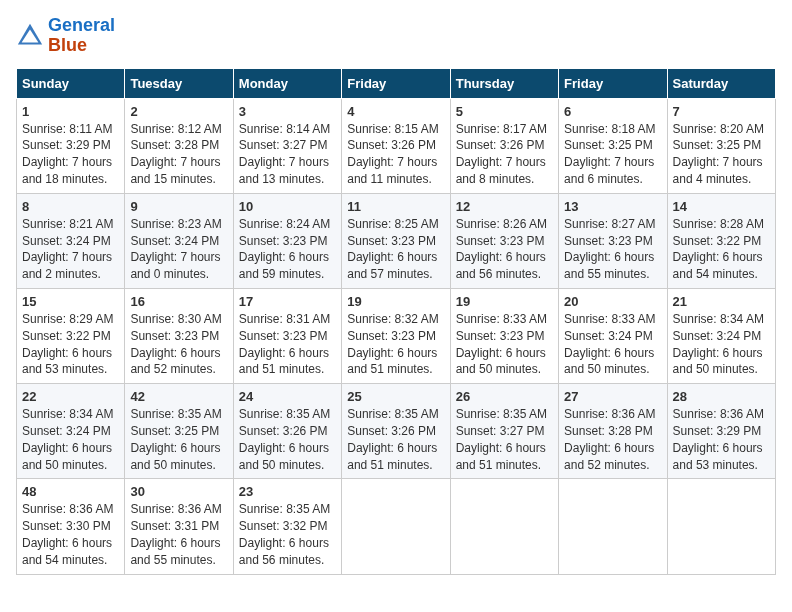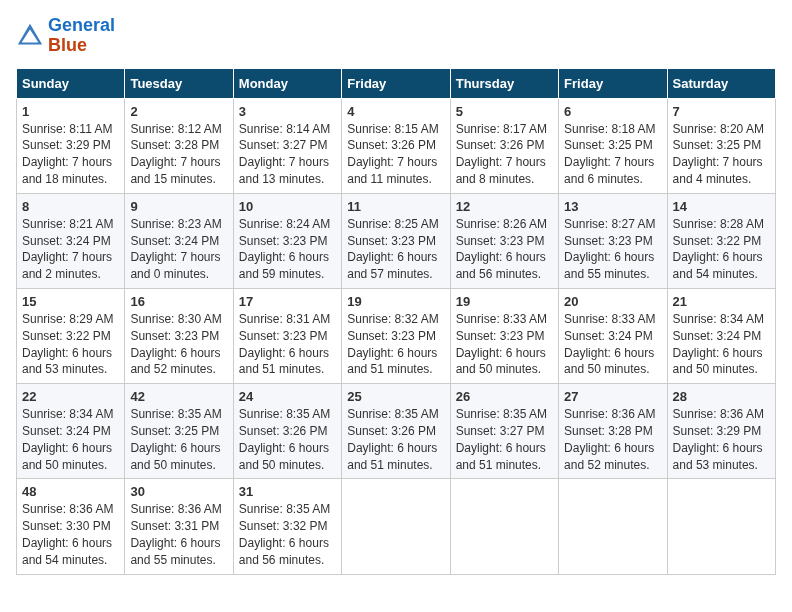--- a/index.html
+++ b/index.html
@@ -239,21 +239,21 @@
       <tr>
         <td>
           <div class="day-num">48</div>
           <div class="cell-text">Sunrise: 8:36 AM<br>Sunset: 3:30 PM<br>Daylight: 6 hours and 54 minutes.</div>
         </td>
         <td>
           <div class="day-num">30</div>
           <div class="cell-text">Sunrise: 8:36 AM<br>Sunset: 3:31 PM<br>Daylight: 6 hours and 55 minutes.</div>
         </td>
         <td>
-          <div class="day-num">31</div>
+          <div class="day-num">23</div>
           <div class="cell-text">Sunrise: 8:35 AM<br>Sunset: 3:32 PM<br>Daylight: 6 hours and 56 minutes.</div>
         </td>
         <td></td>
         <td></td>
         <td></td>
         <td></td>
       </tr>
     </tbody>
 </table>
 

